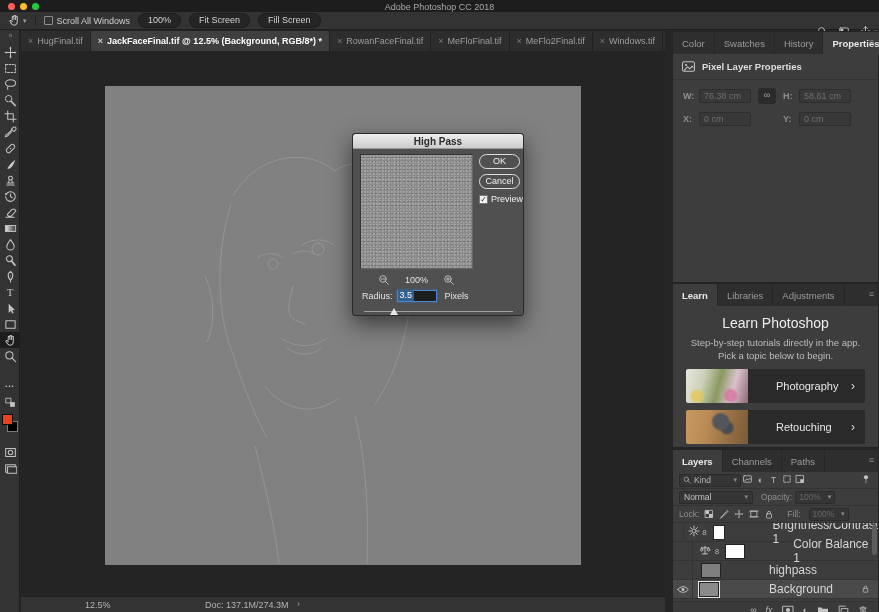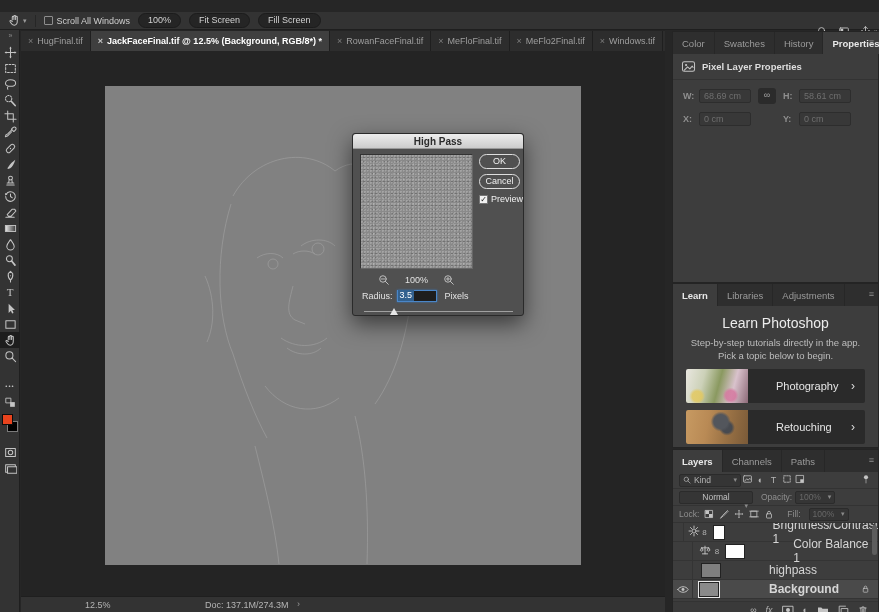--- a/index.html
+++ b/index.html
@@ -128,29 +128,29 @@
 
   .g-layers { top:419px; height:163px; }
   .lyr-filter { display:flex; align-items:center; height:17px; padding:0 6px; border-bottom:1px solid #333; }
   .kind-box { display:flex; align-items:center; gap:3px; width:62px; height:13px; background:#353535;
     border:1px solid #2b2b2b; border-radius:2px; padding:0 3px; font-size:8.5px; color:#b5b5b5; }
   .kind-chev { margin-left:auto; font-size:7px; color:#8a8a8a; }
   .fbtn { width:13px; text-align:center; color:#b5b5b5; font-size:9px; }
   .f-pin { margin-left:auto; }
   .lyr-blend { display:flex; align-items:center; height:17px; padding:0 6px; font-size:8.5px; border-bottom:1px solid #333; }
   .blend-box { display:flex; align-items:center; width:74px; height:13px; background:#353535; border:1px solid #2b2b2b;
-    border-radius:2px; padding:0 4px; color:#c0c0c0;flex-direction:column; }
+    border-radius:2px; padding:0 4px; color:#c0c0c0; }
   .dim-box { display:flex; align-items:center; width:40px; height:13px; background:#353535; border:1px solid #2b2b2b;
     border-radius:2px; padding:0 3px; color:#686868; }
   .lbl-dim { color:#8f8f8f; margin:0 3px 0 8px; }
   .lyr-lock { display:flex; align-items:center; height:17px; padding:0 6px; gap:5px; font-size:8.5px; border-bottom:1px solid #333; }
   .lock-lbl { color:#8f8f8f; }
   .lyr-list { position:relative; height:78px; overflow:hidden; }
   .lrow { display:flex; align-items:center; height:19px; border-bottom:1px solid #343434; }
-  .lrow.selected { background:#4a4a4a;font-weight:bold; }
+  .lrow.selected { background:#4a4a4a; }
   .eye-well { width:20px; height:19px; border-right:1px solid #343434; display:flex; align-items:center; justify-content:center; }
   .adj-icon { width:16px; text-align:center; margin-left:4px; }
   .link8 { font-size:8px; color:#b0b0b0; margin:0 2px; }
   .mask-thumb { width:20px; height:15px; background:#ffffff; border:1px solid #222; margin:0 4px; }
   .px-thumb { width:20px; height:15px; background:#7f7f7f; border:1px solid #222; margin-left:8px; margin-right:4px; }
   .bg-thumb { width:20px; height:15px; background:#8a8a8a; border:1px solid #222; outline:1px solid #e8e8e8; margin-left:6px; margin-right:6px; }
   .lname { font-size:12px; color:#d6d6d6;padding-left:44px; }
   .row-lock { margin-left:auto; margin-right:8px; }
   .lyr-scroll { position:absolute; right:1px; top:2px; width:5px; height:30px; background:#5d5d5d; border-radius:3px; }
   .lyr-bottom { display:flex; align-items:center; justify-content:flex-end; gap:9px; height:17px; padding:0 10px;
@@ -159,20 +159,26 @@
   .fx-text { font-style:italic; font-size:9px; color:#b2b2b2; }
 
   svg.ico { stroke:#c4c4c4; fill:none; stroke-width:1.1; stroke-linecap:round; stroke-linejoin:round; }
   svg.ico .fill { fill:#c4c4c4; stroke:none; }
 </style>
 </head>
 <body>
 
 <div class="app">
 
+  <div class="abs titlebar">
+    <div class="abs tl-dot tl-red"></div>
+    <div class="abs tl-dot tl-yellow"></div>
+    <div class="abs tl-dot tl-green"></div>
+    <div class="abs win-title">Adobe Photoshop CC 2018</div>
+  </div>
 
   <div class="abs optionsbar">
     <div class="ob-toolicon">
       <svg class="ico" width="13" height="13" viewBox="0 0 14 14">
           <path d="M4.6 6.2V3.4a.9.9 0 0 1 1.8 0V6M6.4 5.6V2.6a.9.9 0 0 1 1.8 0V6M8.2 5.9V3.2a.9.9 0 0 1 1.8 0v4.3c0 2.8-1 4.6-3.3 4.6-1.8 0-2.6-.9-3.7-2.7l-.8-1.3c-.4-.8.4-1.5 1.1-1l1.3 1"></path>
         </svg>
       <span class="ob-chev">▾</span>
     </div>
     <div class="ob-sep"></div>
     <div class="ob-check"></div>
@@ -448,21 +454,21 @@
         <svg class="ico" width="15" height="13" viewBox="0 0 16 14">
             <rect x="1.5" y="1.8" width="13" height="10.4" rx="2"></rect>
             <circle class="fill" cx="5.4" cy="5.4" r="1.2"></circle>
             <path d="M3.5 11 7 7.4l2.4 2.2 2.6-3 1 1.4"></path>
           </svg>
         <span class="props-title">Pixel Layer Properties</span>
       </div>
       <div class="props-fields">
         <div class="pf-row">
           <span class="pf-label">W:</span>
-          <div class="pf-input">68.69 cm</div>
+          <div class="pf-input">76.38 cm</div>
           <div class="pf-link">∞</div>
           <span class="pf-label">H:</span>
           <div class="pf-input">58.61 cm</div>
         </div>
         <div class="pf-row">
           <span class="pf-label">X:</span>
           <div class="pf-input">0 cm</div>
           <div class="pf-gap"></div>
           <span class="pf-label">Y:</span>
           <div class="pf-input">0 cm</div>

